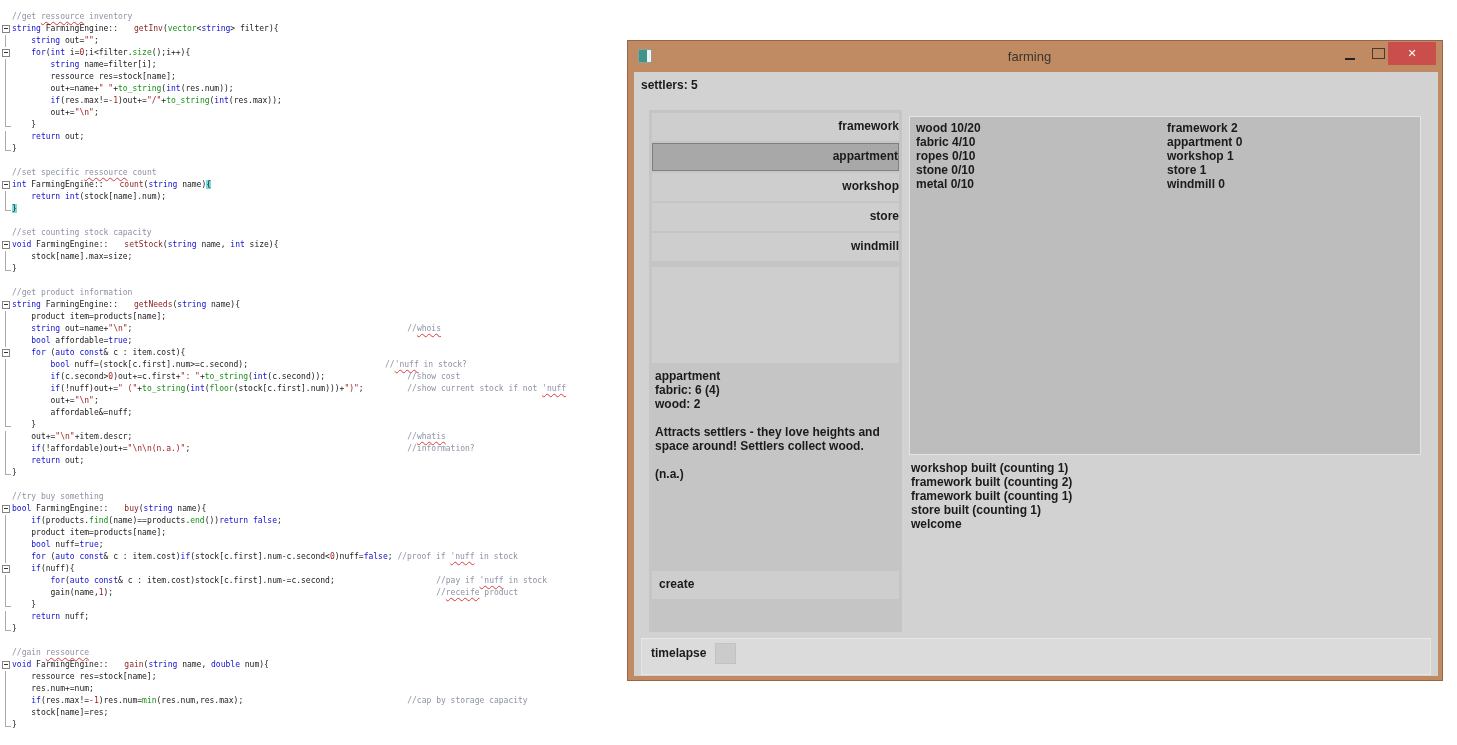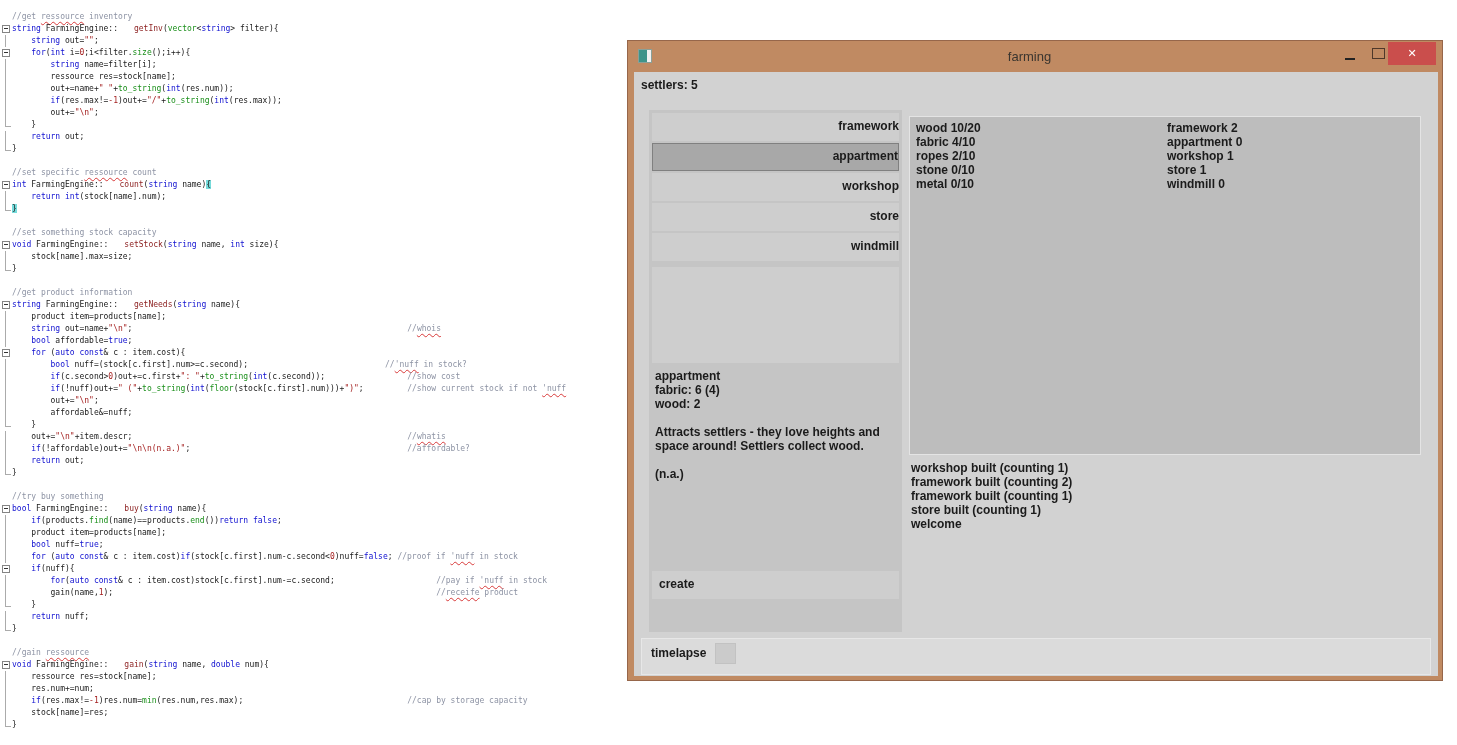--- a/index.html
+++ b/index.html
@@ -85,39 +85,39 @@
     <div class="cl"><span class="gut"><span class="vln"></span></span><span class="ctext"><span class="tok-t">        out+=</span><span class="tok-s">"\n"</span><span class="tok-t">;</span></span></div>
     <div class="cl"><span class="gut"><span class="lend"></span></span><span class="ctext"><span class="tok-t">    }</span></span></div>
     <div class="cl"><span class="gut"><span class="vln"></span></span><span class="ctext"><span class="tok-t">    </span><span class="tok-k">return</span><span class="tok-t"> out;</span></span></div>
     <div class="cl"><span class="gut"><span class="lend"></span></span><span class="ctext"><span class="tok-t">}</span></span></div>
     <div class="cl"><span class="gut"></span><span class="ctext"></span></div>
     <div class="cl"><span class="gut"></span><span class="ctext"><span class="tok-c">//set specific </span><span class="tok-cw">ressource</span><span class="tok-c"> count</span></span></div>
     <div class="cl"><span class="gut"><span class="fold"></span></span><span class="ctext"><span class="tok-k">int</span><span class="tok-t"> FarmingEngine::</span><span class="tok-m">count</span><span class="tok-t">(</span><span class="tok-k">string</span><span class="tok-t"> name)</span><span class="tok-hb">{</span></span></div>
     <div class="cl"><span class="gut"><span class="vln"></span></span><span class="ctext"><span class="tok-t">    </span><span class="tok-k">return</span><span class="tok-t"> </span><span class="tok-k">int</span><span class="tok-t">(stock[name].num);</span></span></div>
     <div class="cl"><span class="gut"><span class="lend"></span></span><span class="ctext"><span class="tok-hb">}</span></span></div>
     <div class="cl"><span class="gut"></span><span class="ctext"></span></div>
-    <div class="cl"><span class="gut"></span><span class="ctext"><span class="tok-c">//set something stock capacity</span></span></div>
+    <div class="cl"><span class="gut"></span><span class="ctext"><span class="tok-c">//set counting stock capacity</span></span></div>
     <div class="cl"><span class="gut"><span class="fold"></span></span><span class="ctext"><span class="tok-k">void</span><span class="tok-t"> FarmingEngine::</span><span class="tok-m">setStock</span><span class="tok-t">(</span><span class="tok-k">string</span><span class="tok-t"> name, </span><span class="tok-k">int</span><span class="tok-t"> size){</span></span></div>
     <div class="cl"><span class="gut"><span class="vln"></span></span><span class="ctext"><span class="tok-t">    stock[name].max=size;</span></span></div>
     <div class="cl"><span class="gut"><span class="lend"></span></span><span class="ctext"><span class="tok-t">}</span></span></div>
     <div class="cl"><span class="gut"></span><span class="ctext"></span></div>
     <div class="cl"><span class="gut"></span><span class="ctext"><span class="tok-c">//get product information</span></span></div>
     <div class="cl"><span class="gut"><span class="fold"></span></span><span class="ctext"><span class="tok-k">string</span><span class="tok-t"> FarmingEngine::</span><span class="tok-m">getNeeds</span><span class="tok-t">(</span><span class="tok-k">string</span><span class="tok-t"> name){</span></span></div>
     <div class="cl"><span class="gut"><span class="vln"></span></span><span class="ctext"><span class="tok-t">    product item=products[name];</span></span></div>
     <div class="cl"><span class="gut"><span class="vln"></span></span><span class="ctext"><span class="tok-t">    </span><span class="tok-k">string</span><span class="tok-t"> out=name+</span><span class="tok-s">"\n"</span><span class="tok-t">;</span><span class="lcmt" style="left: 395.24px;"><span class="tok-c">//</span><span class="tok-cw">whois</span></span></span></div>
     <div class="cl"><span class="gut"><span class="vln"></span></span><span class="ctext"><span class="tok-t">    </span><span class="tok-k">bool</span><span class="tok-t"> affordable=</span><span class="tok-k">true</span><span class="tok-t">;</span></span></div>
     <div class="cl"><span class="gut"><span class="fold"></span></span><span class="ctext"><span class="tok-t">    </span><span class="tok-k">for</span><span class="tok-t"> (</span><span class="tok-k">auto</span><span class="tok-t"> </span><span class="tok-k">const</span><span class="tok-t">&amp; c : item.cost){</span></span></div>
     <div class="cl"><span class="gut"><span class="vln"></span></span><span class="ctext"><span class="tok-t">        </span><span class="tok-k">bool</span><span class="tok-t"> nuff=(stock[c.first].num&gt;=c.second);</span><span class="lcmt" style="left: 373px;"><span class="tok-c">//</span><span class="tok-cw">'nuff</span><span class="tok-c"> in stock?</span></span></span></div>
     <div class="cl"><span class="gut"><span class="vln"></span></span><span class="ctext"><span class="tok-t">        </span><span class="tok-k">if</span><span class="tok-t">(c.second&gt;</span><span class="tok-s">0</span><span class="tok-t">)out+=c.first+</span><span class="tok-s">": "</span><span class="tok-t">+</span><span class="tok-f">to_string</span><span class="tok-t">(</span><span class="tok-k">int</span><span class="tok-t">(c.second));</span><span class="lcmt" style="left: 395.24px;"><span class="tok-c">//show cost</span></span></span></div>
     <div class="cl"><span class="gut"><span class="vln"></span></span><span class="ctext"><span class="tok-t">        </span><span class="tok-k">if</span><span class="tok-t">(!nuff)out+=</span><span class="tok-s">" ("</span><span class="tok-t">+</span><span class="tok-f">to_string</span><span class="tok-t">(</span><span class="tok-k">int</span><span class="tok-t">(</span><span class="tok-f">floor</span><span class="tok-t">(stock[c.first].num)))+</span><span class="tok-s">")"</span><span class="tok-t">;</span><span class="lcmt" style="left: 395.24px;"><span class="tok-c">//show current stock if not </span><span class="tok-cw">'nuff</span></span></span></div>
     <div class="cl"><span class="gut"><span class="vln"></span></span><span class="ctext"><span class="tok-t">        out+=</span><span class="tok-s">"\n"</span><span class="tok-t">;</span></span></div>
     <div class="cl"><span class="gut"><span class="vln"></span></span><span class="ctext"><span class="tok-t">        affordable&amp;=nuff;</span></span></div>
     <div class="cl"><span class="gut"><span class="lend"></span></span><span class="ctext"><span class="tok-t">    }</span></span></div>
     <div class="cl"><span class="gut"><span class="vln"></span></span><span class="ctext"><span class="tok-t">    out+=</span><span class="tok-s">"\n"</span><span class="tok-t">+item.descr;</span><span class="lcmt" style="left: 395.24px;"><span class="tok-c">//</span><span class="tok-cw">whatis</span></span></span></div>
-    <div class="cl"><span class="gut"><span class="vln"></span></span><span class="ctext"><span class="tok-t">    </span><span class="tok-k">if</span><span class="tok-t">(!affordable)out+=</span><span class="tok-s">"\n\n(n.a.)"</span><span class="tok-t">;</span><span class="lcmt" style="left: 395.24px;"><span class="tok-c">//affordable?</span></span></span></div>
+    <div class="cl"><span class="gut"><span class="vln"></span></span><span class="ctext"><span class="tok-t">    </span><span class="tok-k">if</span><span class="tok-t">(!affordable)out+=</span><span class="tok-s">"\n\n(n.a.)"</span><span class="tok-t">;</span><span class="lcmt" style="left: 395.24px;"><span class="tok-c">//information?</span></span></span></div>
     <div class="cl"><span class="gut"><span class="vln"></span></span><span class="ctext"><span class="tok-t">    </span><span class="tok-k">return</span><span class="tok-t"> out;</span></span></div>
     <div class="cl"><span class="gut"><span class="lend"></span></span><span class="ctext"><span class="tok-t">}</span></span></div>
     <div class="cl"><span class="gut"></span><span class="ctext"></span></div>
     <div class="cl"><span class="gut"></span><span class="ctext"><span class="tok-c">//try buy something</span></span></div>
     <div class="cl"><span class="gut"><span class="fold"></span></span><span class="ctext"><span class="tok-k">bool</span><span class="tok-t"> FarmingEngine::</span><span class="tok-m">buy</span><span class="tok-t">(</span><span class="tok-k">string</span><span class="tok-t"> name){</span></span></div>
     <div class="cl"><span class="gut"><span class="vln"></span></span><span class="ctext"><span class="tok-t">    </span><span class="tok-k">if</span><span class="tok-t">(products.</span><span class="tok-f">find</span><span class="tok-t">(name)==products.</span><span class="tok-f">end</span><span class="tok-t">())</span><span class="tok-k">return</span><span class="tok-t"> </span><span class="tok-k">false</span><span class="tok-t">;</span></span></div>
     <div class="cl"><span class="gut"><span class="vln"></span></span><span class="ctext"><span class="tok-t">    product item=products[name];</span></span></div>
     <div class="cl"><span class="gut"><span class="vln"></span></span><span class="ctext"><span class="tok-t">    </span><span class="tok-k">bool</span><span class="tok-t"> nuff=</span><span class="tok-k">true</span><span class="tok-t">;</span></span></div>
     <div class="cl"><span class="gut"><span class="vln"></span></span><span class="ctext"><span class="tok-t">    </span><span class="tok-k">for</span><span class="tok-t"> (</span><span class="tok-k">auto</span><span class="tok-t"> </span><span class="tok-k">const</span><span class="tok-t">&amp; c : item.cost)</span><span class="tok-k">if</span><span class="tok-t">(stock[c.first].num-c.second&lt;</span><span class="tok-s">0</span><span class="tok-t">)nuff=</span><span class="tok-k">false</span><span class="tok-t">; </span><span class="tok-c">//proof if </span><span class="tok-cw">'nuff</span><span class="tok-c"> in stock</span></span></div>
     <div class="cl"><span class="gut"><span class="fold"></span></span><span class="ctext"><span class="tok-t">    </span><span class="tok-k">if</span><span class="tok-t">(nuff){</span></span></div>
@@ -168,21 +168,21 @@
         </div>
       <div class="actions">
           <div class="abtn">create</div>
         </div>
     </div>
 
     <div class="viewpanel">
       <div class="rescol">
           <div class="tline">wood 10/20</div>
           <div class="tline">fabric 4/10</div>
-          <div class="tline">ropes 2/10</div>
+          <div class="tline">ropes 0/10</div>
           <div class="tline">stone 0/10</div>
           <div class="tline">metal 0/10</div>
         </div>
       <div class="bldcol">
           <div class="tline">framework 2</div>
           <div class="tline">appartment 0</div>
           <div class="tline">workshop 1</div>
           <div class="tline">store 1</div>
           <div class="tline">windmill 0</div>
         </div>

